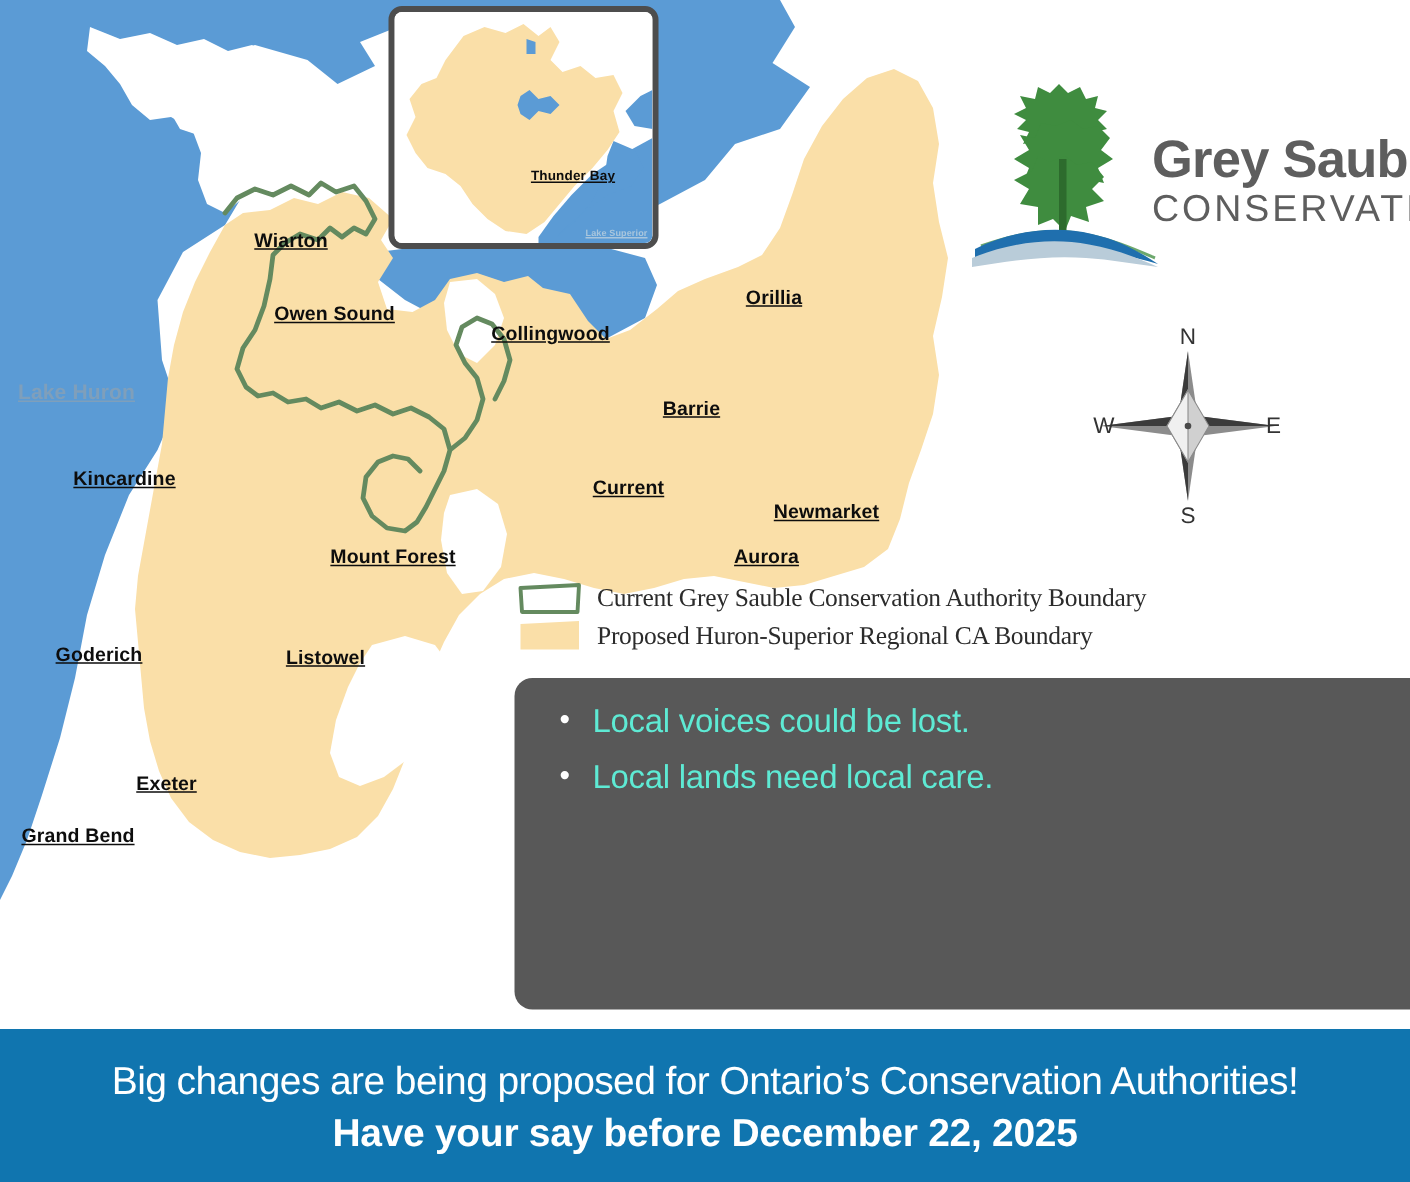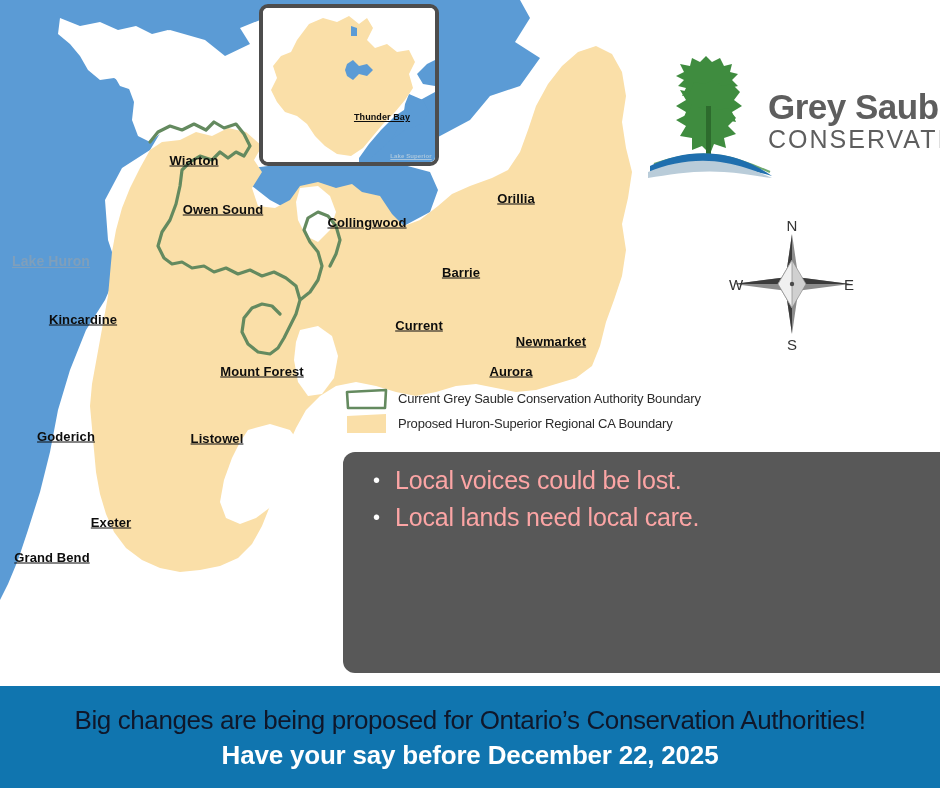--- a/index.html
+++ b/index.html
@@ -148,22 +148,22 @@
     align-items: center;
     height: 25px;
   }
   .legend-swatch {
     width: 43px;
     height: 22px;
     flex: 0 0 auto;
     margin-right: 10px;
   }
   .legend-text {
-    font-family: Liberation Sans, sans-serif;
-    font-size: 13px;
+    font-family: Liberation Serif, serif;
+    font-size: 17px;
     color: #2b2b2b;
     white-space: nowrap;
     letter-spacing: -0.2px;
   }
 
   
   #care-panel {
     position: absolute;
     left: 343px;
     top: 452px;
@@ -185,23 +185,23 @@
     letter-spacing: -0.3px;
   }
   #care-list {
     margin: 2px 0 0 0;
     padding: 0 0 0 34px;
     list-style: none;
   }
   #care-list li {
     position: relative;
     font-family: "Liberation Sans", sans-serif;
-    font-size: 25px;
+    font-size: 22px;
     line-height: 37px;
-    color: #fca5a5;
+    color: #5eead4;
     letter-spacing: -0.2px;
   }
   #care-list li::before {
     content: "\2022";
     position: absolute;
     left: -22px;
     top: 0;
     font-size: 20px;
     line-height: 37px;
     color: #ffffff;
@@ -218,21 +218,21 @@
     display: flex;
     flex-direction: column;
     align-items: center;
     justify-content: center;
   }
   #banner-line1 {
     font-family: "Liberation Sans", sans-serif;
     font-weight: normal;
     font-size: 26px;
     line-height: 36px;
-    color: #0f172a;
+    color: #ffffff;
     letter-spacing: -0.4px;
     white-space: nowrap;
   }
   #banner-line2 {
     font-family: "Liberation Sans", sans-serif;
     font-weight: bold;
     font-size: 26px;
     line-height: 34px;
     color: #ffffff;
     letter-spacing: -0.2px;

